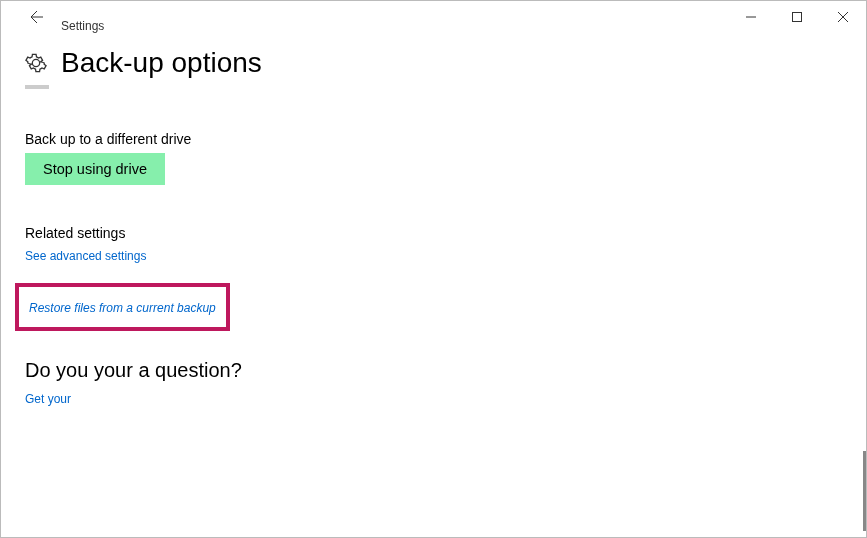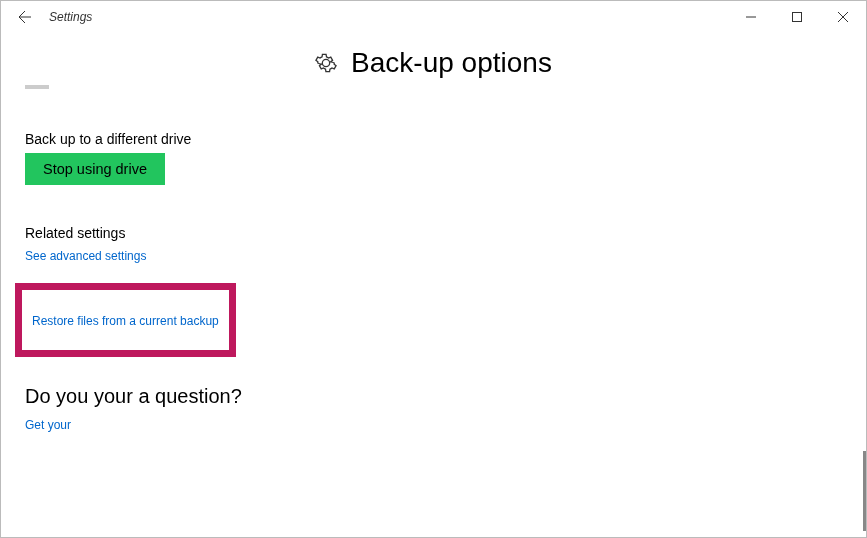--- a/index.html
+++ b/index.html
@@ -9,24 +9,23 @@
     color: #000;
     background: #fff;
     width: 867px;
     height: 538px;
     border: 1px solid #bbb;
     position: relative;
     overflow: hidden;
   }
   .titlebar {
     display: flex;
-    align-items: center;
+    align-items: flex-end;
     height: 32px;
-    padding-left: 8px;
-    font-style: italic;
+    padding-left: 20px;
   }
   .back-arrow {
     width: 32px;
     height: 32px;
     display: flex;
     align-items: center;
     justify-content: center;
     cursor: pointer;
   }
   .app-title {
@@ -48,21 +47,20 @@
     color: #555;
   }
   .content {
     padding: 14px 24px 0 24px;
   }
   .page-header {
     display: flex;
     align-items: center;
     gap: 14px;
     margin-bottom: 6px;
-    justify-content: center;
   }
   .page-title {
     font-size: 28px;
     font-weight: 400;
   }
   .header-underline {
     width: 24px;
     height: 4px;
     background: #ccc;
     margin-top: 6px;
@@ -74,42 +72,43 @@
     margin-bottom: 6px;
   }
   .section-desc {
     font-size: 14.5px;
     color: #000;
     max-width: 450px;
     line-height: 1.35;
     margin-bottom: 14px;
   }
   .btn-gray {
-    background: #22c55e;
+    background: #86efac;
     border: none;
     padding: 8px 18px;
     font-size: 14.5px;
     font-family: inherit;
     cursor: pointer;
     margin-bottom: 40px;
   }
   .link {
     color: #0066cc;
     font-size: 12px;
     cursor: pointer;
     display: inline-block;
   }
   .link-row { margin-bottom: 18px; }
   .highlight-box {
-    border: 7px solid #be185d;
+    border: 4px solid #be185d;
     display: inline-block;
-    padding: 22px 10px;
+    padding: 12px 10px;
     margin-top: 2px;
     margin-left: -10px;
     margin-bottom: 28px;
+    font-style: italic;
   }
   .question-heading {
     font-size: 20px;
     font-weight: 400;
     margin-bottom: 8px;
   }
   .scrollbar-chunk {
     position: absolute;
     right: 0;
     bottom: 6px;

